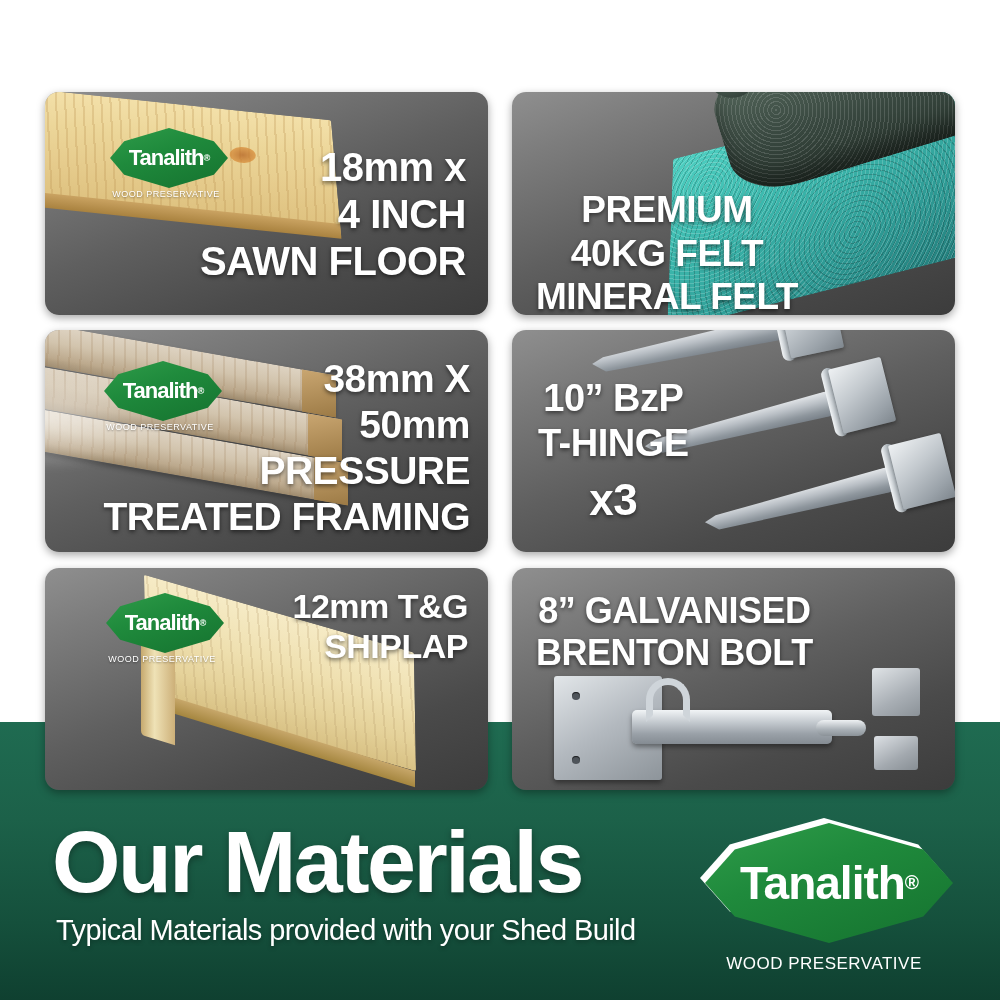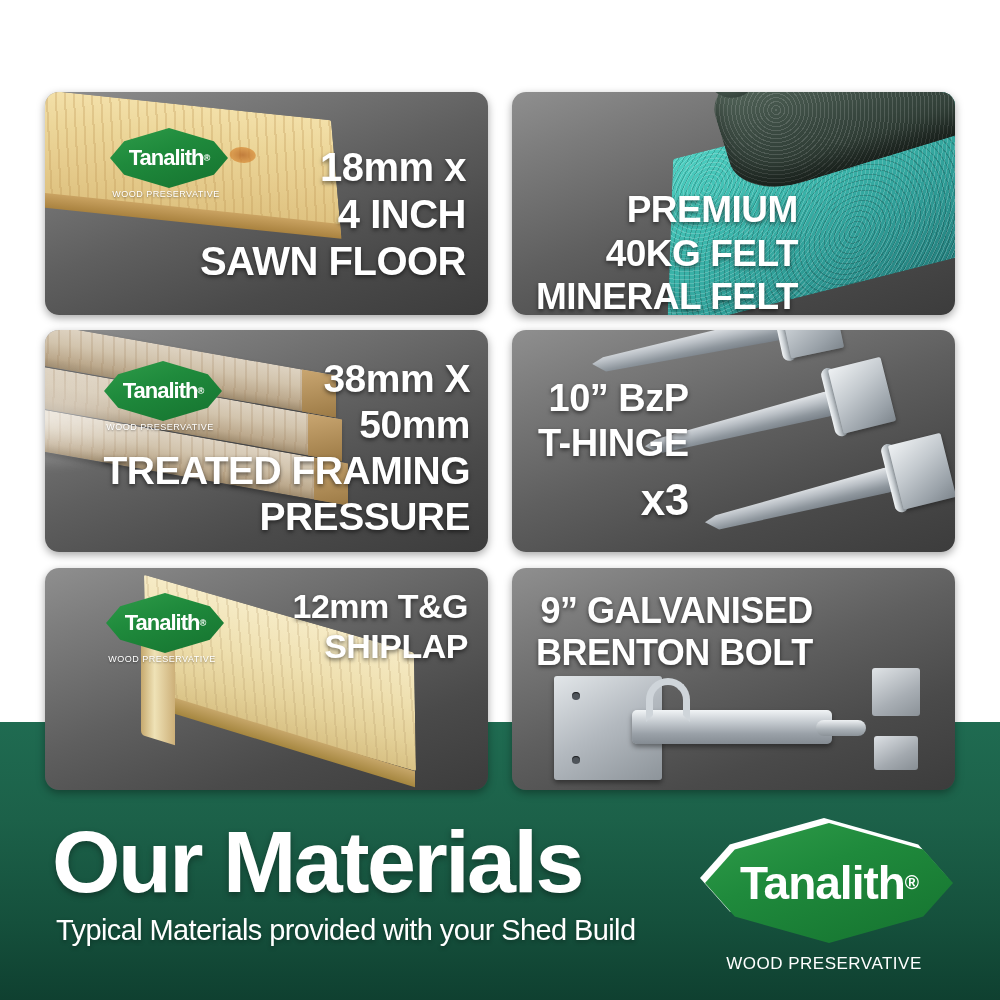--- a/index.html
+++ b/index.html
@@ -42,21 +42,21 @@
     position:absolute; z-index:6;
     color:#ffffff;
     font-weight:bold;
     letter-spacing:-0.5px;
     line-height:1.18;
     text-shadow:0 2px 4px rgba(0,0,0,.55);
     white-space:nowrap;
   }
   .txt .ln{ display:block; }
   .txt.align-r{ text-align:right; }
-  .txt.align-l{ text-align:right; }
+  .txt.align-l{ text-align:center; }
 
   
   #txt-1{ right:22px; top:52px; font-size:40px; }
   
   #txt-2{ left:24px; top:96px; font-size:37px; }
   
   #txt-3{ right:18px; top:26px; font-size:39px; }
   
   #txt-4{ left:26px; top:46px; font-size:38px; }
   #txt-4 .big{ font-size:44px; }
@@ -351,22 +351,22 @@
           <div class="hex" style="position:absolute;inset:3px;">
             <span class="brand">Tanalith</span>
               <span class="reg brand">®</span>
           </div>
         </div>
         <div class="tagline" style="margin-top:64px;">WOOD PRESERVATIVE</div>
       </div>
       <div class="txt align-r" id="txt-3">
         <span class="ln">38mm X</span>
         <span class="ln">50mm</span>
+        <span class="ln">PRESSURE</span>
         <span class="ln">TREATED FRAMING</span>
-        <span class="ln">PRESSURE</span>
       </div>
     </div>
   </div>
 
   <div class="card r2 cR">
     <div class="card-inner">
       <div class="prod" id="hinges">
         <div class="hinge" id="hg1">
             <div class="strap"></div>
             <div class="pin"></div>
@@ -421,21 +421,21 @@
         <div class="plate"></div>
         <div class="barrel"></div>
         <div class="rod"></div>
         <div class="loop"></div>
         <div class="keep"></div>
         <div class="keep2"></div>
         <div class="sh" style="left:18px;top:28px;"></div>
         <div class="sh" style="left:18px;top:92px;"></div>
       </div>
       <div class="txt align-l" id="txt-6">
-        <span class="ln">9” GALVANISED</span>
+        <span class="ln">8” GALVANISED</span>
         <span class="ln">BRENTON BOLT</span>
       </div>
     </div>
   </div>
 
 </div>
 
 <div id="banner-content">
   <div id="subhead">Typical Materials provided with your Shed Build</div>
   <div id="headline">Our Materials</div>

